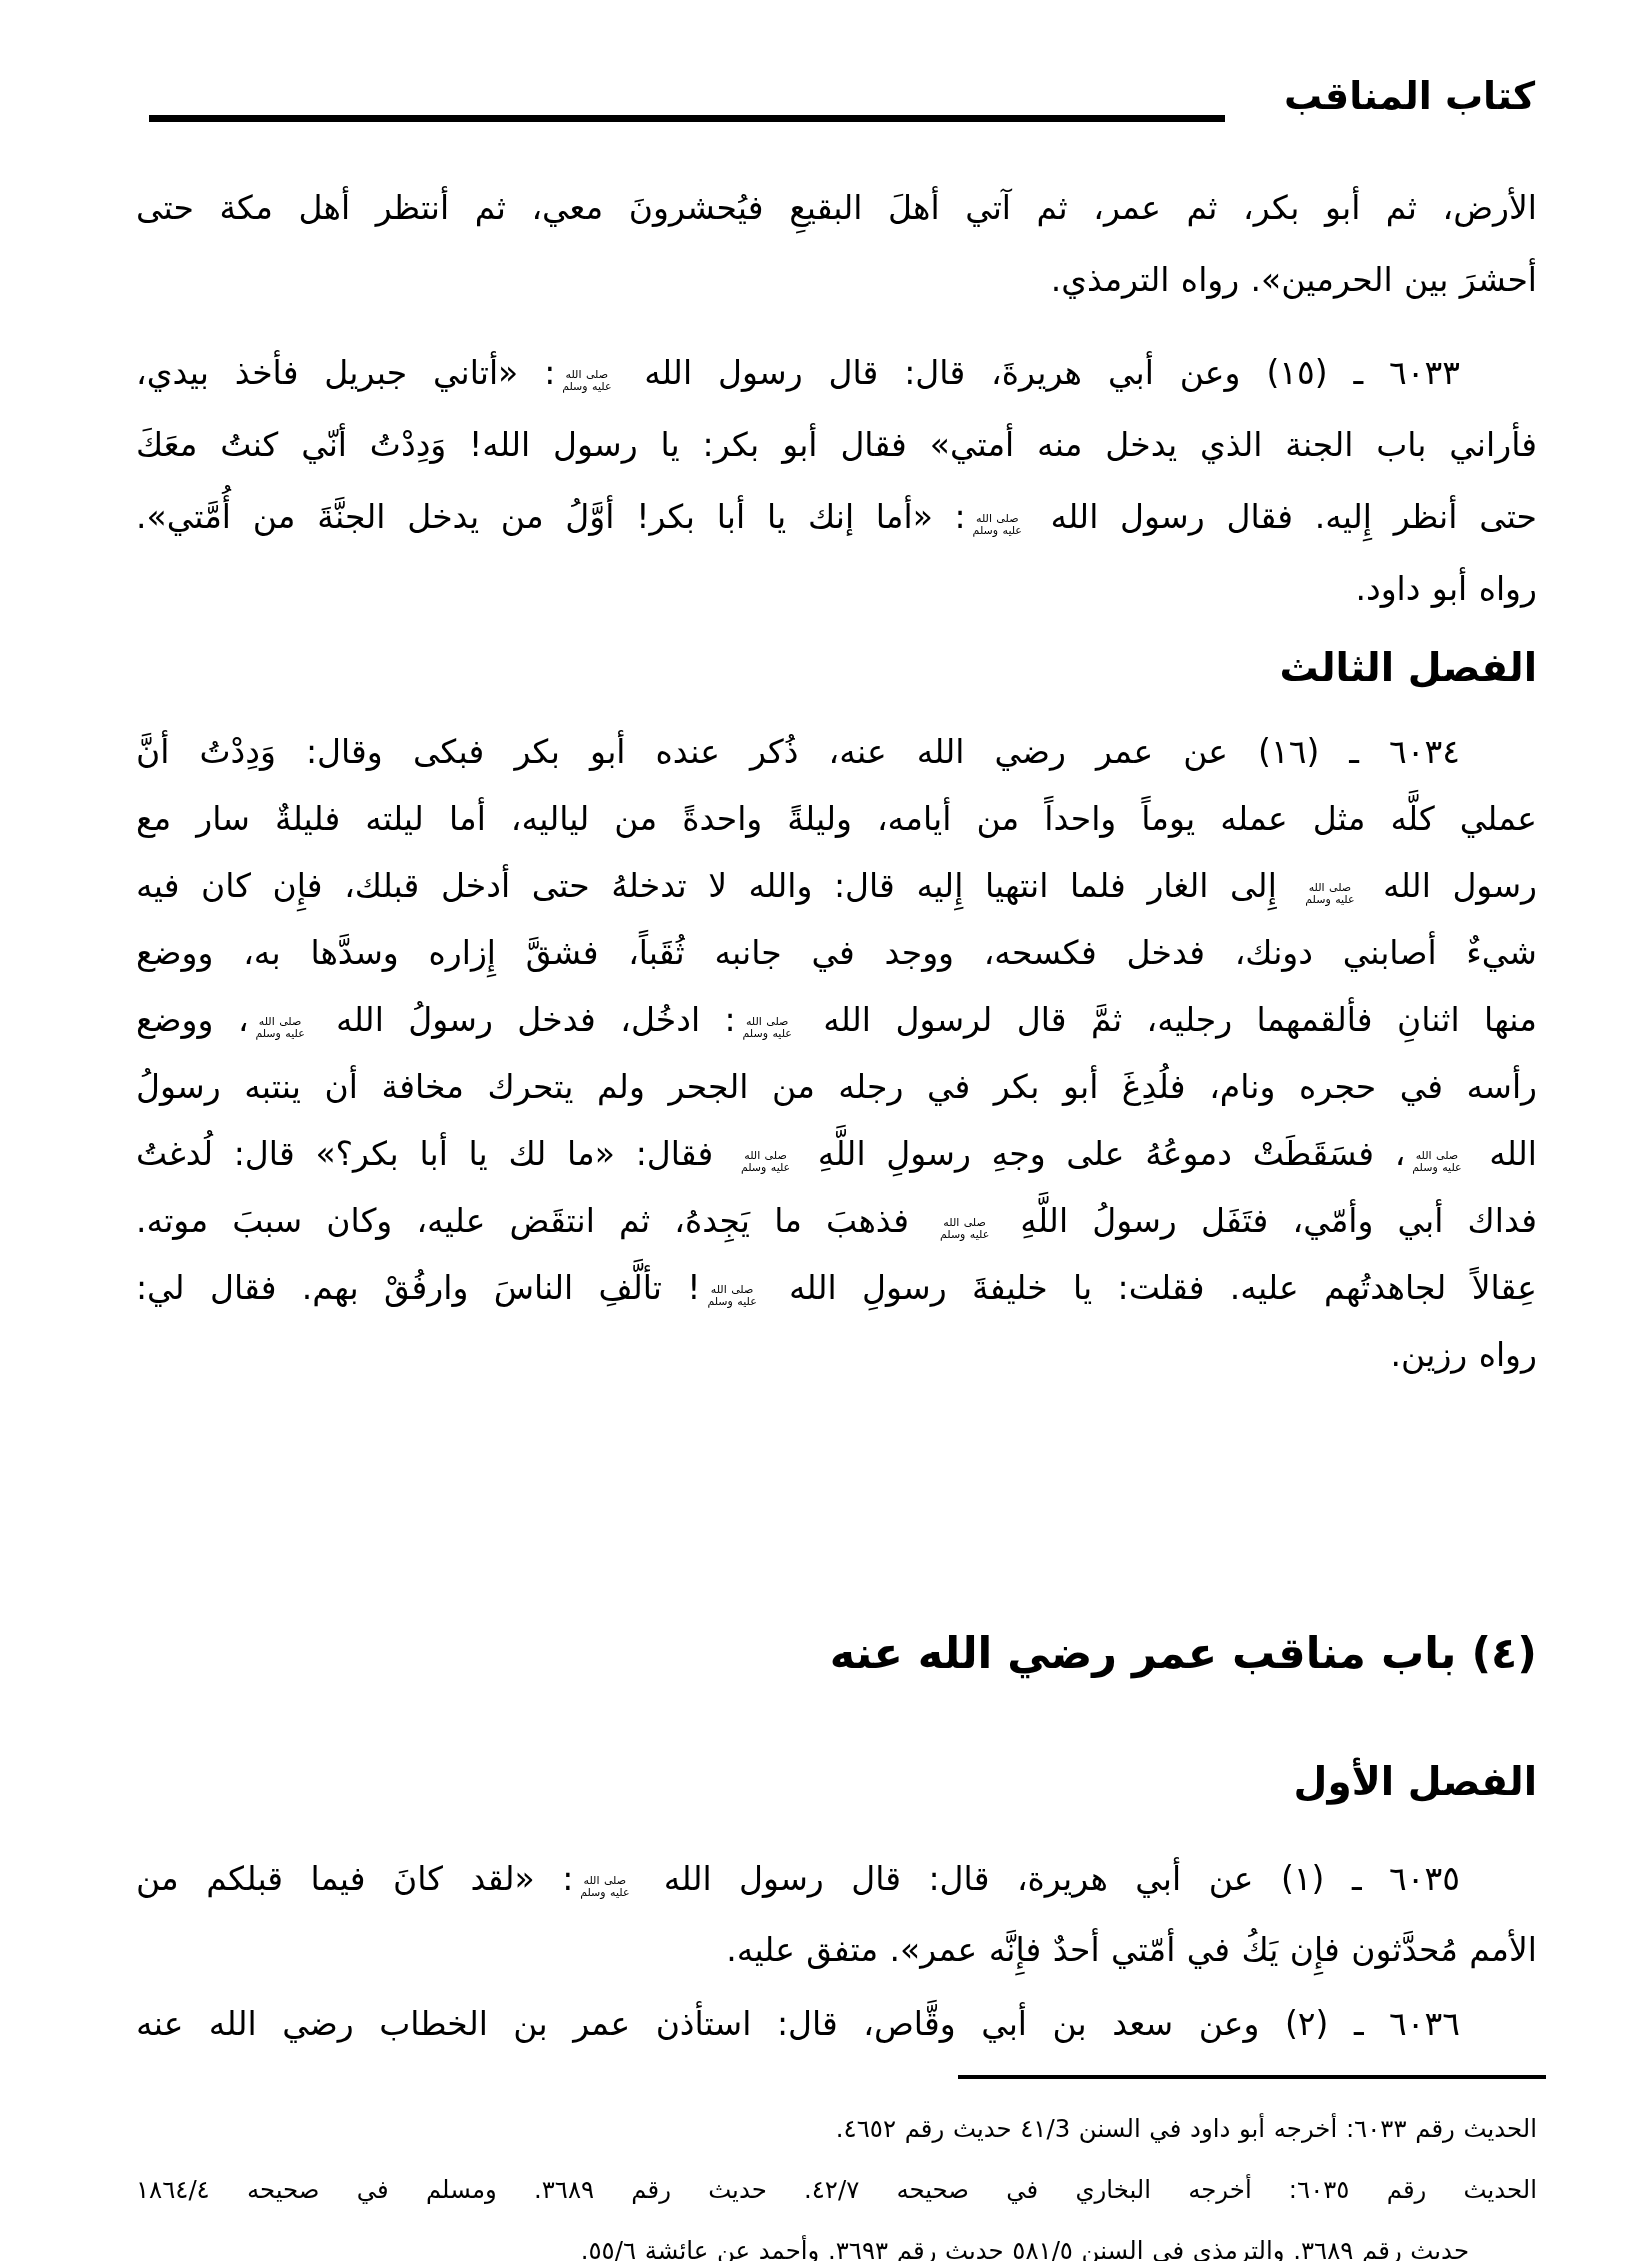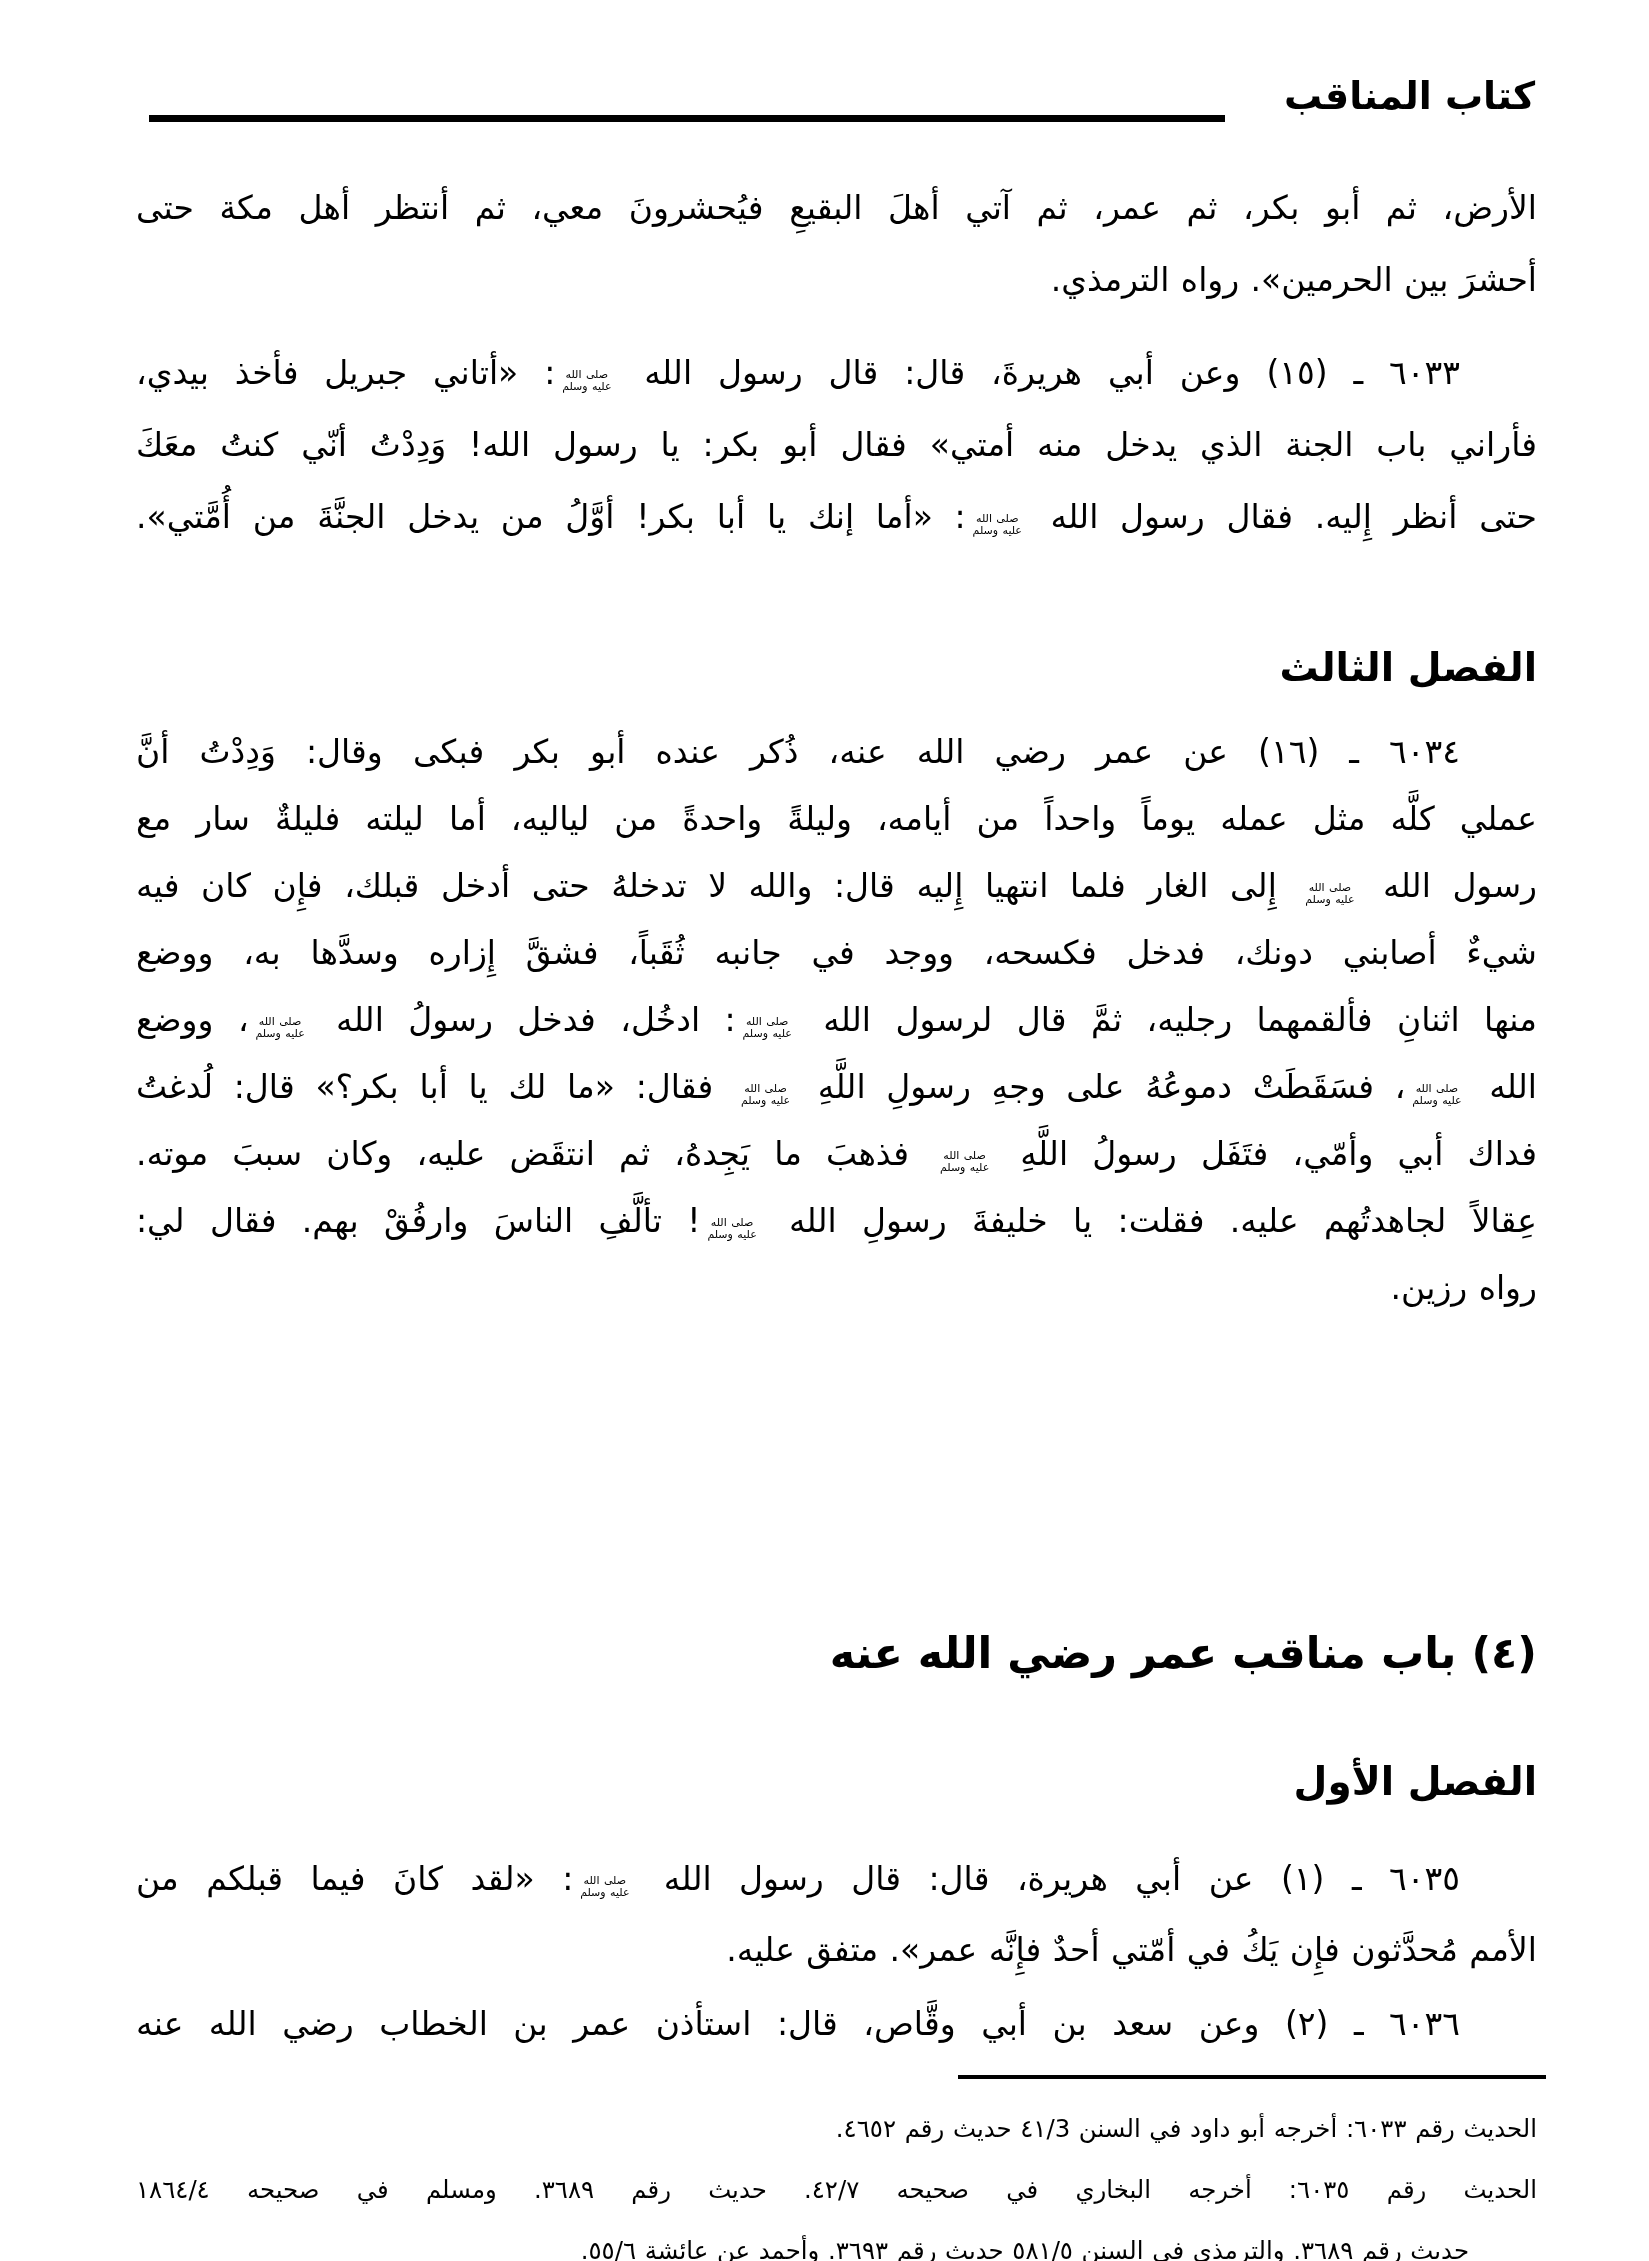--- a/index.html
+++ b/index.html
@@ -66,30 +66,32 @@
 
   <div class="para" style="top:172px">
     <div class="ln">الأرض، ثم أبو بكر، ثم عمر، ثم آتي أهلَ البقيعِ فيُحشرونَ معي، ثم أنتظر أهل مكة حتى</div>
     <div class="ln last">أحشرَ بين الحرمين». رواه الترمذي.</div>
   </div>
 
   <div class="para" style="top:337px">
     <div class="ln ind">٦٠٣٣ ـ (١٥) وعن أبي هريرةَ، قال: قال رسول الله <span class="saw">صلى الله عليه وسلم</span>: «أتاني جبريل فأخذ بيدي،</div>
     <div class="ln">فأراني باب الجنة الذي يدخل منه أمتي» فقال أبو بكر: يا رسول الله! وَدِدْتُ أنّي كنتُ معَكَ</div>
     <div class="ln">حتى أنظر إِليه. فقال رسول الله <span class="saw">صلى الله عليه وسلم</span>: «أما إنك يا أبا بكر! أوَّلُ من يدخل الجنَّةَ من أُمَّتي».</div>
+    <div class="ln last">رواه أبو داود.</div>
   </div>
 
   <div class="heading h-fasl" style="top:634px">الفصل الثالث</div>
 
   <div class="para tight" style="top:718px">
     <div class="ln ind">٦٠٣٤ ـ (١٦) عن عمر رضي الله عنه، ذُكر عنده أبو بكر فبكى وقال: وَدِدْتُ أنَّ</div>
     <div class="ln">عملي كلَّه مثل عمله يوماً واحداً من أيامه، وليلةً واحدةً من لياليه، أما ليلته فليلةٌ سار مع</div>
     <div class="ln">رسول الله <span class="saw">صلى الله عليه وسلم</span> إِلى الغار فلما انتهيا إِليه قال: والله لا تدخلهُ حتى أدخل قبلك، فإِن كان فيه</div>
     <div class="ln">شيءٌ أصابني دونك، فدخل فكسحه، ووجد في جانبه ثُقَباً، فشقَّ إِزاره وسدَّها به، ووضع</div>
     <div class="ln">منها اثنانِ فألقمهما رجليه، ثمَّ قال لرسول الله <span class="saw">صلى الله عليه وسلم</span>: ادخُل، فدخل رسولُ الله <span class="saw">صلى الله عليه وسلم</span>، ووضع</div>
+    <div class="ln">رأسه في حجره ونام، فلُدِغَ أبو بكر في رجله من الجحر ولم يتحرك مخافة أن ينتبه رسولُ</div>
     <div class="ln">الله <span class="saw">صلى الله عليه وسلم</span>، فسَقَطَتْ دموعُهُ على وجهِ رسولِ اللَّهِ <span class="saw">صلى الله عليه وسلم</span> فقال: «ما لك يا أبا بكر؟» قال: لُدغتُ</div>
     <div class="ln">فداك أبي وأمّي، فتَفَل رسولُ اللَّهِ <span class="saw">صلى الله عليه وسلم</span> فذهبَ ما يَجِدهُ، ثم انتقَض عليه، وكان سببَ موته.</div>
     <div class="ln">عِقالاً لجاهدتُهم عليه. فقلت: يا خليفةَ رسولِ الله <span class="saw">صلى الله عليه وسلم</span>! تألَّفِ الناسَ وارفُقْ بهم. فقال لي:</div>
     <div class="ln last">رواه رزين.</div>
   </div>
 
   <div class="heading h-bab" style="top:1617px">(٤) باب مناقب عمر رضي الله عنه</div>
 
   <div class="heading h-fasl" style="top:1748px">الفصل الأول</div>
 

